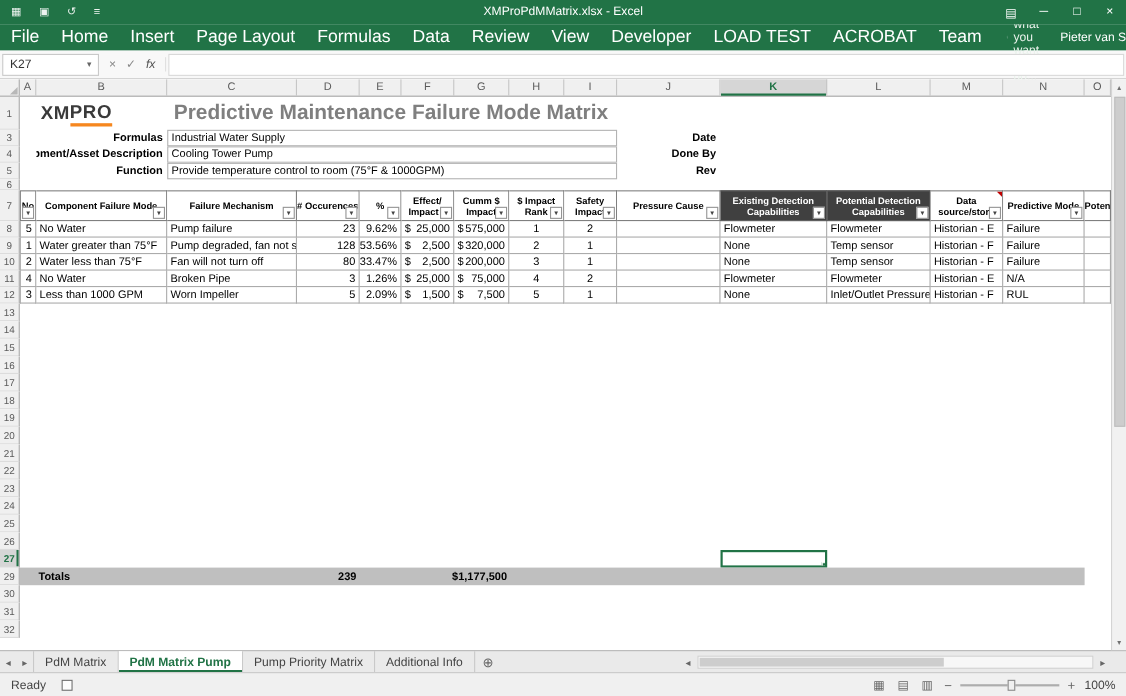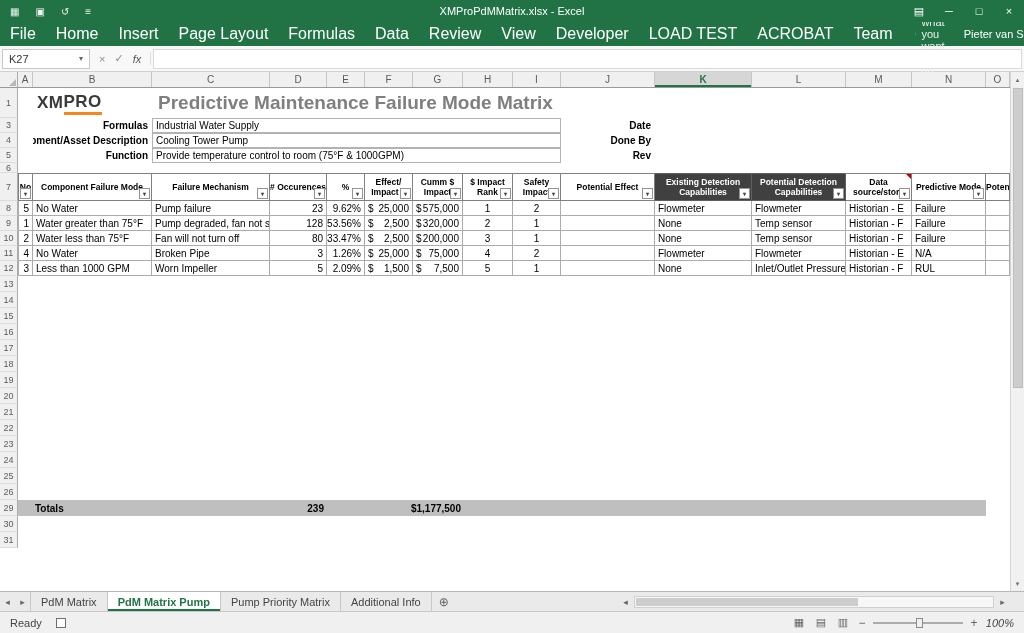--- a/index.html
+++ b/index.html
@@ -95,21 +95,21 @@
 
   
   .statusbar { height:22px; background:#f0f0f0; border-top:1px solid #c8c8c8; display:flex; align-items:center; font-size:11px; color:#444; }
   .sb-ready { padding-left:10px; }
   .sb-macro { width:10px; height:10px; border:1px solid #6f6f6f; background:#fdfdfd; margin-left:14px; }
   .sb-space { flex:1; }
   .sb-view { width:22px; text-align:center; font-size:11px; color:#666; }
   .sb-zbtn { width:16px; text-align:center; color:#666; font-size:12px; }
   .sb-slider { width:90px; height:2px; background:#adadad; position:relative; margin:0 3px; }
   .sb-thumb { position:absolute; left:43px; top:-4px; width:7px; height:10px; background:#f0f0f0; border:1px solid #8a8a8a; }
-  .sb-zoom { width:42px; text-align:right; padding-right:10px;font-style:italic; }
+  .sb-zoom { width:42px; text-align:right; padding-right:10px; }
 </style>
 </head>
 <body>
 
 <div class="titlebar">
   <div class="qat">
     <span class="qat-ic">▦</span>
     <span class="qat-ic">▣</span>
     <span class="qat-ic">↺</span>
     <span class="qat-ic">≡</span>
@@ -267,21 +267,21 @@
             <span class="line">$ Impact</span>
             <span class="line">Rank</span>
             <div class="filter-btn">▾</div>
           </div>
           <div class="cell th" style="width: 48px;">
             <span class="line">Safety</span>
             <span class="line">Impact</span>
             <div class="filter-btn">▾</div>
           </div>
           <div class="cell th" style="width: 94px;">
-            <span class="line">Potential Effect</span>
+            <span class="line">Pressure Cause</span>
             <div class="filter-btn">▾</div>
           </div>
           <div class="cell th dark" style="width: 97px;">
             <span class="line">Existing Detection</span>
             <span class="line">Capabilities</span>
             <div class="filter-btn">▾</div>
           </div>
           <div class="cell th dark" style="width: 94px;">
             <span class="line">Potential Detection</span>
             <span class="line">Capabilities</span>
@@ -471,34 +471,46 @@
         </div>
         <div class="grid-row" style="height: 16px;">
           <div class="row-num">25</div>
           <div class="cell fill1"></div>
         </div>
         <div class="grid-row" style="height: 16px;">
           <div class="row-num">26</div>
           <div class="cell fill1"></div>
         </div>
         <div class="grid-row" style="height: 16px;">
+          <div class="row-num sel">27</div>
+          <div class="cell fillX" style="width: 637px;"></div>
+          <div class="cell fillX sel-cell" style="width: 97px;">
+            <div class="sel-handle"></div>
+          </div>
+          <div class="cell fill1"></div>
+        </div>
+        <div class="grid-row" style="height: 16px;">
           <div class="row-num">29</div>
           <div class="cell fillX totals-band" style="width: 968px;">
             <div class="tot-abs" style="left: 17px;">Totals</div>
             <div class="tot-abs" style="left: 252px; width: 57px; justify-content: flex-end; padding-right: 3px;">239</div>
             <div class="tot-abs" style="left: 347px; width: 98px; justify-content: flex-end; padding-right: 2px;">$1,177,500</div>
           </div>
           <div class="cell fill1"></div>
         </div>
         <div class="grid-row" style="height: 16px;">
           <div class="row-num">30</div>
           <div class="cell fill1"></div>
         </div>
         <div class="grid-row" style="height: 16px;">
           <div class="row-num">31</div>
+          <div class="cell fill1"></div>
+        </div>
+        <div class="grid-row" style="height: 16px;">
+          <div class="row-num">32</div>
           <div class="cell fill1"></div>
         </div>
       </div>
   </div>
   <div class="vscroll">
     <div class="vs-btn">▴</div>
     <div class="vs-thumb"></div>
     <div class="vs-fill"></div>
     <div class="vs-btn">▾</div>
   </div>

